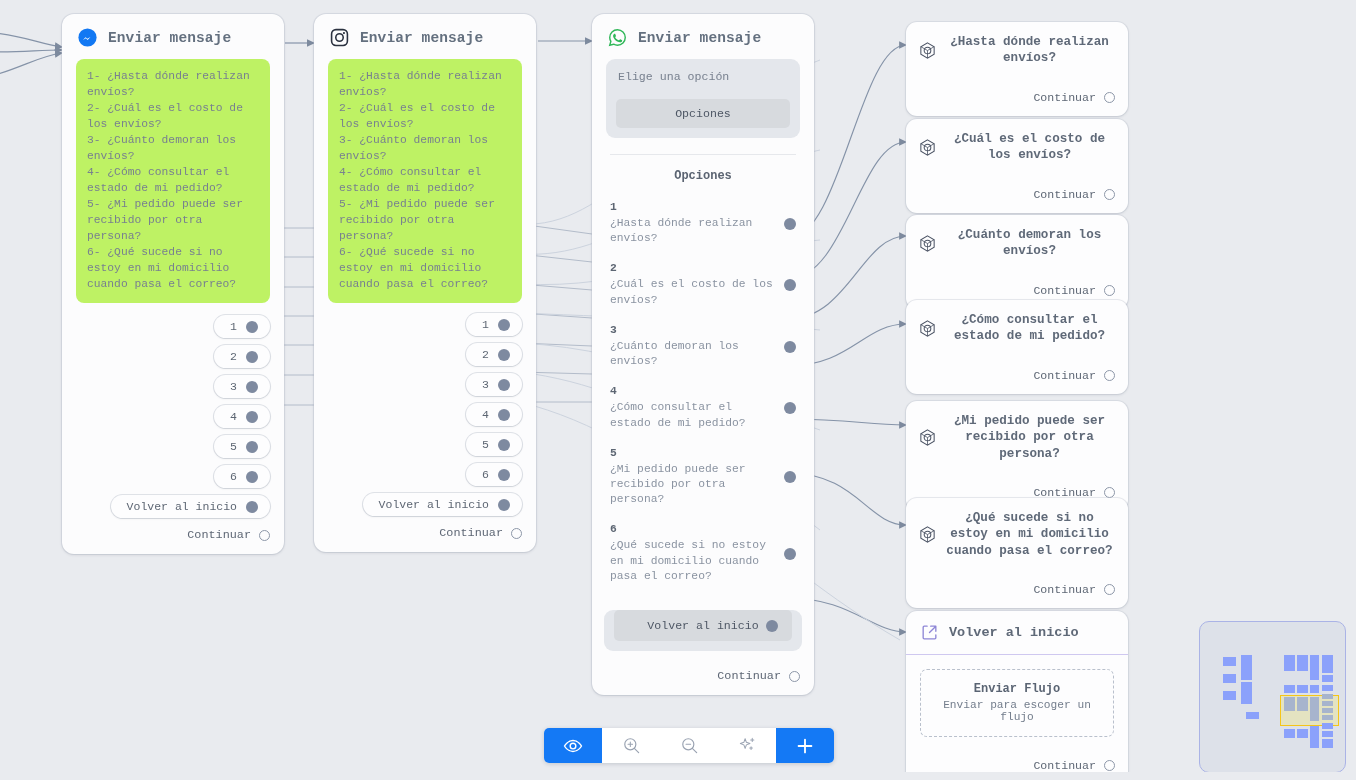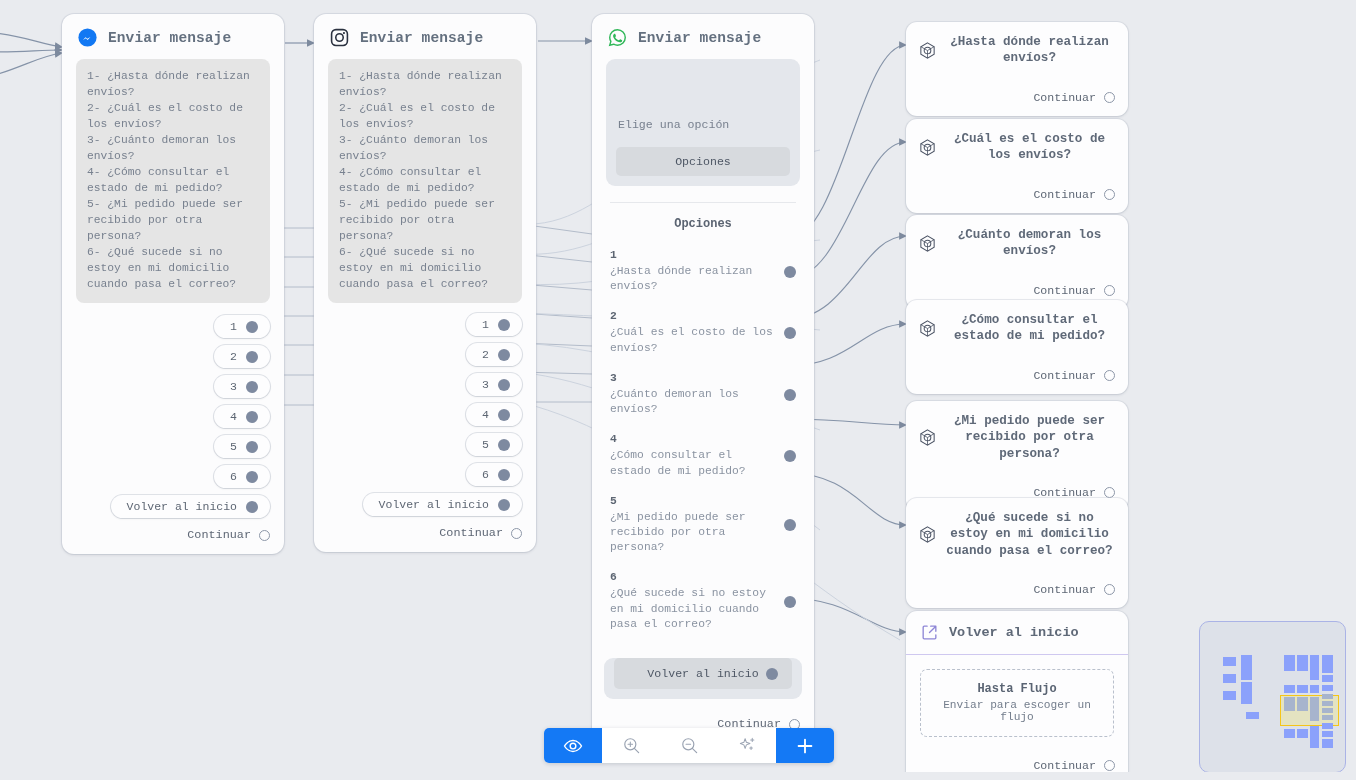--- a/index.html
+++ b/index.html
@@ -34,21 +34,21 @@
   .node-head .title {
     font-size: 14.5px; font-weight: 600; color: #64707f; letter-spacing: .1px;
   }
   .node-body { padding: 0 14px 6px 14px; }
 
   
   .ico { width: 19px; height: 19px; flex: 0 0 19px; display:block; }
 
   
   .bubble {
-    background: #e5e5e5;
+    background: #bef264;
     border-radius: 8px;
     padding: 9px 11px 11px 11px;
     color: #78818f;
     font-size: 11.3px;
     line-height: 1.42;
   }
   .bubble .ln { white-space: pre-wrap; }
 
   
   .pill-row { display: flex; justify-content: flex-end; padding-right: 14px; }
@@ -66,21 +66,21 @@
 
   .node-foot {
     display: flex; align-items: center; justify-content: flex-end; gap: 8px;
     padding: 10px 14px 12px 14px;
     font-size: 11.8px; color: #5e6775;
   }
   .ring { width: 11px; height: 11px; border-radius:50%; border: 1.4px solid #8d97a8; }
 
   
   .wa-card { background: #e4e7ec; border-radius: 9px; padding: 0; overflow: hidden; }
-  .wa-card .head { padding: 11px 12px 16px 12px; color:#78818f; font-size: 11.6px; margin-top: 48px; }
+  .wa-card .head { padding: 11px 12px 16px 12px; color:#78818f; font-size: 11.6px; }
   .wa-card .btn {
     margin: 0 10px 10px 10px;
     background: #d7dade; border-radius: 5px;
     text-align: center; padding: 8px 0; font-size: 11.6px; color: #4e5765;
   }
   .wa-sep { height:1px; background:#e6e8ec; margin: 16px 18px 0 18px; }
   .wa-opts-title { text-align:center; font-size: 12px; color:#5b6472; font-weight:600; padding: 14px 0 10px 0; }
   .opt-row { position: relative; padding: 6px 40px 8px 18px; }
   .opt-row .num { font-size: 11.3px; font-weight: 700; color:#5d6673; line-height: 1.5; }
   .opt-row .txt { font-size: 11.3px; color:#8a93a1; line-height: 1.35; }
@@ -494,21 +494,21 @@
 
   <div class="flow-card" style="left:906px; top:611px;">
     <div class="flow-head">
       <svg class="ico" viewBox="0 0 24 24">
         <path d="M9 4H5.4A1.4 1.4 0 0 0 4 5.4V18.6A1.4 1.4 0 0 0 5.4 20h13.2A1.4 1.4 0 0 0 20 18.6V15" fill="none" stroke="#8e86d6" stroke-width="1.7" stroke-linecap="round"></path>
         <path d="M13.5 4H20v6.5M20 4l-8 8" fill="none" stroke="#8e86d6" stroke-width="1.7" stroke-linecap="round" stroke-linejoin="round"></path>
       </svg>
       <span class="t">Volver al inicio</span>
     </div>
     <div class="flow-drop">
-      <div class="a">Hasta Flujo</div>
+      <div class="a">Enviar Flujo</div>
       <div class="b">Enviar para escoger un flujo</div>
     </div>
     <div class="q-foot" style="padding-top:22px;">
       <span>Continuar</span>
       <span class="ring"></span>
     </div>
   </div>
 
   <div id="toolbar">
     <div class="tb accent">

